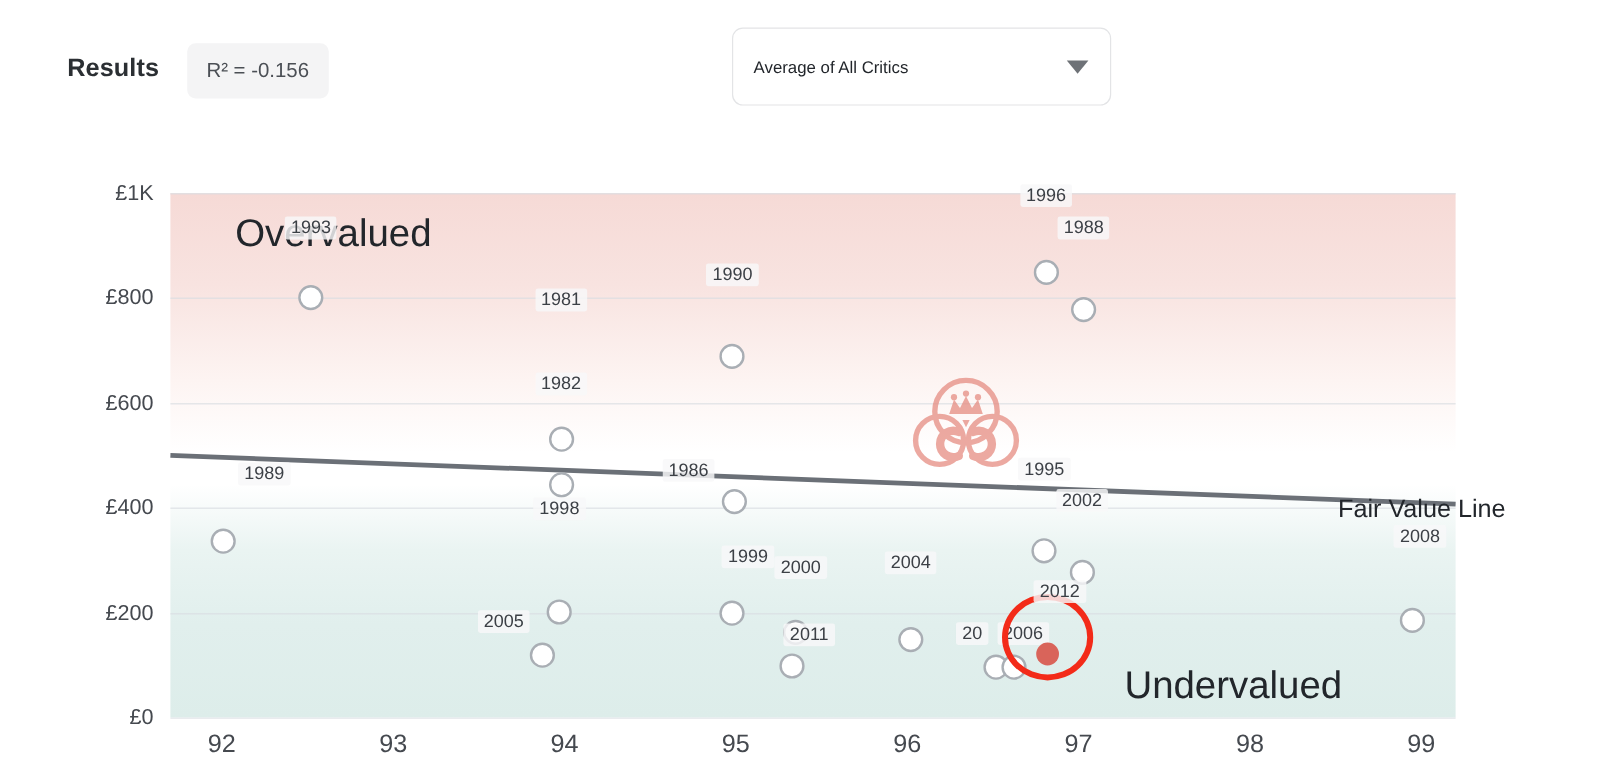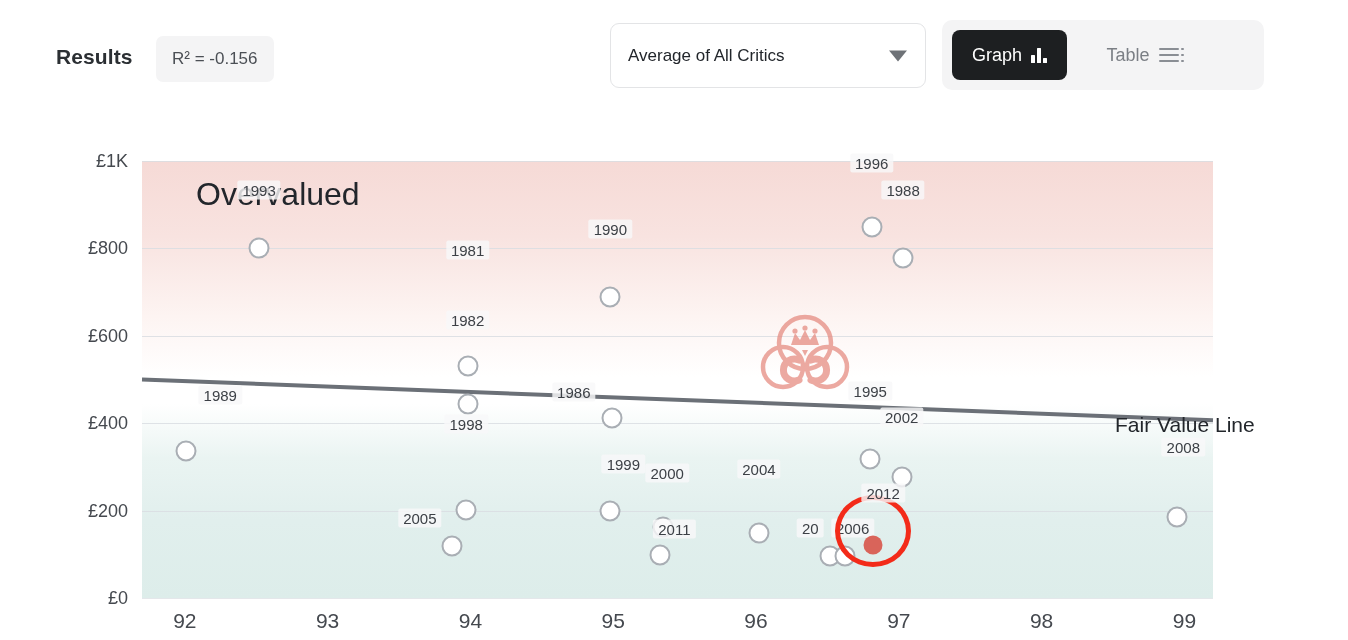--- a/index.html
+++ b/index.html
@@ -29,21 +29,21 @@
     font-size: 17px; color: #4b4f55;
   }
 
   .select-box {
     position: absolute; left: 610px; top: 23px;
     width: 316px; height: 65px;
     border: 1px solid #e3e4e6; border-radius: 9px;
     background: #fff; display: flex; align-items: center;
   }
   .select-value {
-    margin-left: 17px; font-size: 17px; color: #22262b;
+    margin-left: 17px; font-size: 14px; color: #22262b;
     white-space: nowrap;
   }
   .select-caret {
     position: absolute; right: 18px; top: 50%; transform: translateY(-50%);
     width: 0; height: 0;
     border-left: 9px solid transparent; border-right: 9px solid transparent;
     border-top: 11px solid #6e7277;
   }
 
   .segmented {
@@ -148,38 +148,20 @@
   <div class="topbar">
     <div class="results-label">Results</div>
 
     <div class="r2-chip">R² = -0.156</div>
 
     <div class="select-box">
       <span class="select-value">Average of All Critics</span>
       <span class="select-caret"></span>
     </div>
 
-    <div class="segmented">
-      <div class="seg-btn active">
-        <span>Graph</span>
-        <span class="bar-icon">
-          <i></i>
-            <i></i>
-            <i></i>
-        </span>
-      </div>
-      <div class="seg-btn inactive">
-        <span>Table</span>
-        <span class="list-icon">
-          <i></i>
-            <i></i>
-            <i></i>
-        </span>
-      </div>
-    </div>
   </div>
 
   <div class="chart-wrap">
 
     <div class="plot" id="plot">
       <div class="zone zone-over"></div>
       <div class="zone zone-under"></div>
 
       <div id="gridlines">
           <div class="axis-base" style="top: 437px;"></div>
@@ -202,20 +184,21 @@
           <div class="xlabel" style="left: 155.64px;">93</div>
           <div class="xlabel" style="left: 298.44px;">94</div>
           <div class="xlabel" style="left: 441.24px;">95</div>
           <div class="xlabel" style="left: 584.04px;">96</div>
           <div class="xlabel" style="left: 726.84px;">97</div>
           <div class="xlabel" style="left: 869.64px;">98</div>
           <div class="xlabel" style="left: 1012.44px;">99</div>
         </div>
 
       <div class="zone-title over">Overvalued</div>
+      <div class="zone-title under">Undervalued</div>
 
       <svg class="fairline" id="fairline-svg" viewBox="0 0 1071 437" preserveAspectRatio="none">
           <line x1="0" y1="218.5" x2="1071" y2="259.141" stroke="#6b7077" stroke-width="4"></line>
         </svg>
 
       <svg class="watermark" viewBox="0 0 100 100">
         <g fill="none" stroke="#e5897e" stroke-width="4.5">
           <circle cx="50" cy="38" r="26"></circle>
           <circle cx="28" cy="62" r="20"></circle>
           <circle cx="72" cy="62" r="20"></circle>

